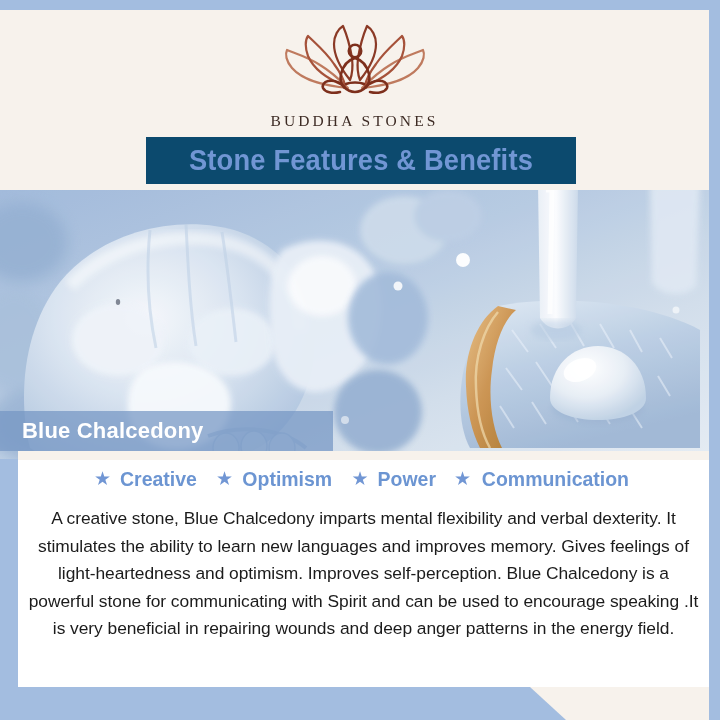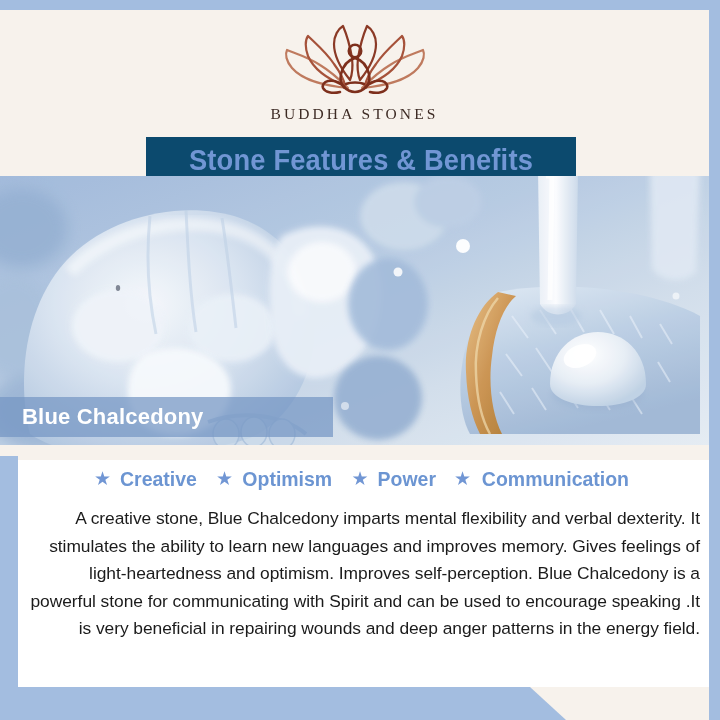--- a/index.html
+++ b/index.html
@@ -63,21 +63,21 @@
   }
 
   .logo-mark {
     width: 170px;
     height: 78px;
     display: block;
     margin: 0 auto;
   }
 
   .logo-text {
-    margin-top: 3px;
+    margin-top: 10px;
     font-family: "Liberation Serif", serif;
     font-size: 15.5px;
     letter-spacing: 3.1px;
     color: #3d2b24;
     text-align: center;
   }
 
   
   .title-banner {
     position: absolute;
@@ -95,21 +95,21 @@
     font-weight: bold;
     color: #7196d4;
     letter-spacing: 0.2px;
     white-space: nowrap;
     transform: scaleX(0.94);
   }
 
   
   .photo {
     position: absolute;
-    left: 0; top: 176px;
+    left: 0; top: 190px;
     width: 709px;
     height: 269px;
     overflow: hidden;
     background: #c2410c;
   }
   .photo svg { display: block; }
 
   .photo-caption {
     position: absolute;
     left: 0;
@@ -177,21 +177,21 @@
 
   .body-text {
     position: absolute;
     left: 9px;
     top: 45px;
     width: 673px;
     color: #1b1b1b;
     font-size: 17.4px;
     line-height: 27.5px;
     letter-spacing: -0.05px;
-    text-align: right;
+    text-align: center;
   }
 </style>
 </head>
 <body>
 
 <div id="page">
 
   <div class="frame-top"></div>
   <div class="frame-right"></div>
   <div class="frame-left"></div>

